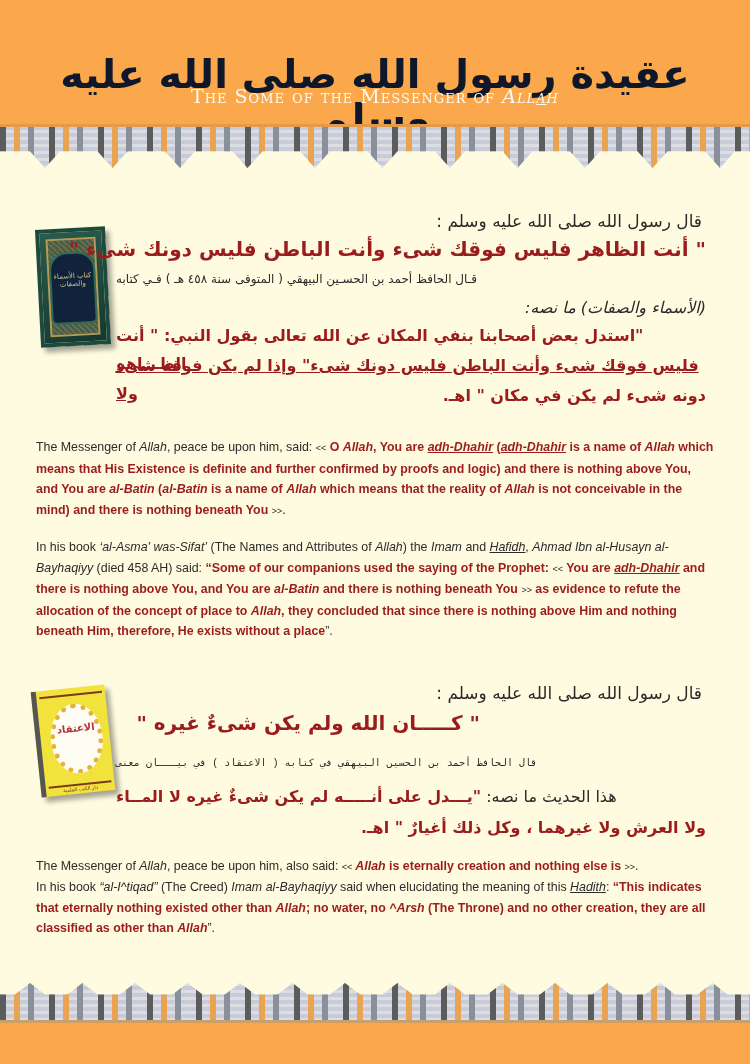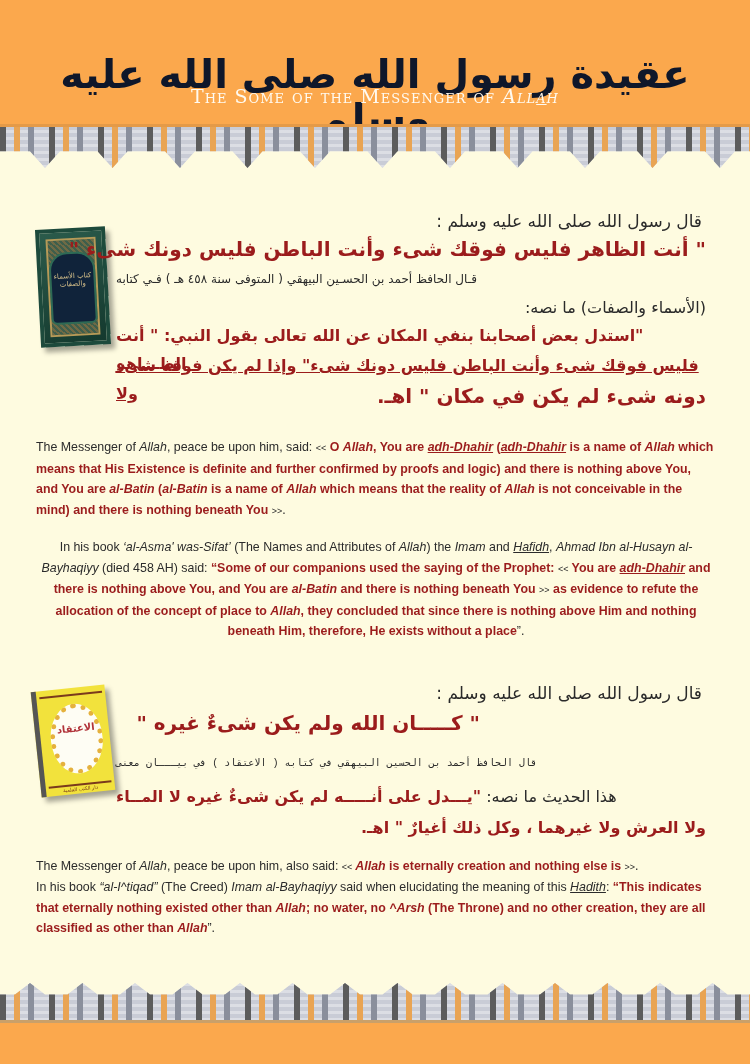--- a/index.html
+++ b/index.html
@@ -134,30 +134,30 @@
 <div class="border-top-line"></div>
 
 <div class="book book1">
   <div class="frame"></div>
   <div class="panel">كتاب الأسماء والصفات</div>
 </div>
 
 <div class="ar ar-black" style="position:absolute; right:48px; top:208px; font-size:17px; line-height:26px;">قال رسول الله صلى الله عليه وسلم :</div>
 <div class="ar ar-red" style="position:absolute; right:44px; top:234px; font-size:20px; line-height:30px;">" أنت الظاهر فليس فوقك شىء وأنت الباطن فليس دونك شىء "</div>
 <div class="ar ar-black" style="position:absolute; right:44px; top:265px; width:590px; font-size:12px; line-height:28px;">قـال الحافظ أحمد بن الحسـين البيهقي ( المتوفى سنة ٤٥٨ هـ ) فـي كتابه</div>
-<div class="ar ar-black" style="position:absolute; right:44px; top:294px; font-size:16px; line-height:28px;">(الأسماء والصفات) ما نصه:</div>
+<div class="ar ar-black" style="position:absolute; right:44px; top:294px; font-size:16px; line-height:28px;font-style:italic;">(الأسماء والصفات) ما نصه:</div>
 <div class="ar ar-red" style="position:absolute; right:44px; top:322px; width:590px; font-size:16px; line-height:28px;">"استدل بعض أصحابنا بنفي المكان عن الله تعالى بقول النبي: " أنت الظـــاهر</div>
 <div class="ar ar-red" style="position:absolute; right:44px; top:352px; width:590px; font-size:16px; line-height:28px;text-decoration:underline;">فليس فوقك شىء وأنت الباطن فليس دونك شىء" وإذا لم يكن فوقه شىء ولا</div>
-<div class="ar ar-red" style="position:absolute; right:44px; top:382px; font-size:20px; line-height:28px;">دونه شىء لم يكن في مكان " اهـ.</div>
+<div class="ar ar-red" style="position:absolute; right:44px; top:382px; font-size:16px; line-height:28px;">دونه شىء لم يكن في مكان " اهـ.</div>
 
 <div class="en" style="top:437px;">
   <span>The Messenger of </span><span class="i">Allah</span><span>, peace be upon him, said: </span><span class="sm">&lt;&lt;</span><span class="red"> O </span><span class="red i">Allah</span><span class="red">, You are </span><span class="red i u">adh-Dhahir</span><span class="red"> (</span><span class="red i u">adh-Dhahir</span><span class="red"> is a name of </span><span class="red i">Allah</span><span class="red"> which means that His Existence is definite and further confirmed by proofs and logic) and there is nothing above You, and You are </span><span class="red i">al-Batin</span><span class="red"> (</span><span class="red i">al-Batin</span><span class="red"> is a name of </span><span class="red i">Allah</span><span class="red"> which means that the reality of </span><span class="red i">Allah</span><span class="red"> is not conceivable in the mind) and there is nothing beneath You </span><span class="sm">&gt;&gt;</span><span>.</span>
 </div>
 
-<div class="en" style="top:537px;text-align:center;">
+<div class="en" style="top:537px;">
   <span>In his book </span><span class="i">‘al-Asma' was-Sifat’</span><span> (The Names and Attributes of </span><span class="i">Allah</span><span>) the </span><span class="i">Imam</span><span> and </span><span class="i u">Hafidh</span><span>, </span><span class="i">Ahmad Ibn al-Husayn al-Bayhaqiyy</span><span> (died 458 AH) said: </span><span class="red">“Some of our companions used the saying of the Prophet: </span><span class="sm">&lt;&lt;</span><span class="red"> You are </span><span class="red i u">adh-Dhahir</span><span class="red"> and there is nothing above You, and You are </span><span class="red i">al-Batin</span><span class="red"> and there is nothing beneath You </span><span class="sm">&gt;&gt;</span><span class="red"> as evidence to refute the allocation of the concept of place to </span><span class="red i">Allah</span><span class="red">, they concluded that since there is nothing above Him and nothing beneath Him, therefore, He exists without a place</span><span>”.</span>
 </div>
 
 <div class="book book2">
   <div class="bar-top"></div>
   <div class="oval">الاعتقاد</div>
   <div class="bar-bottom"></div>
   <div class="pub">دار الكتب العلمية</div>
 </div>
 

